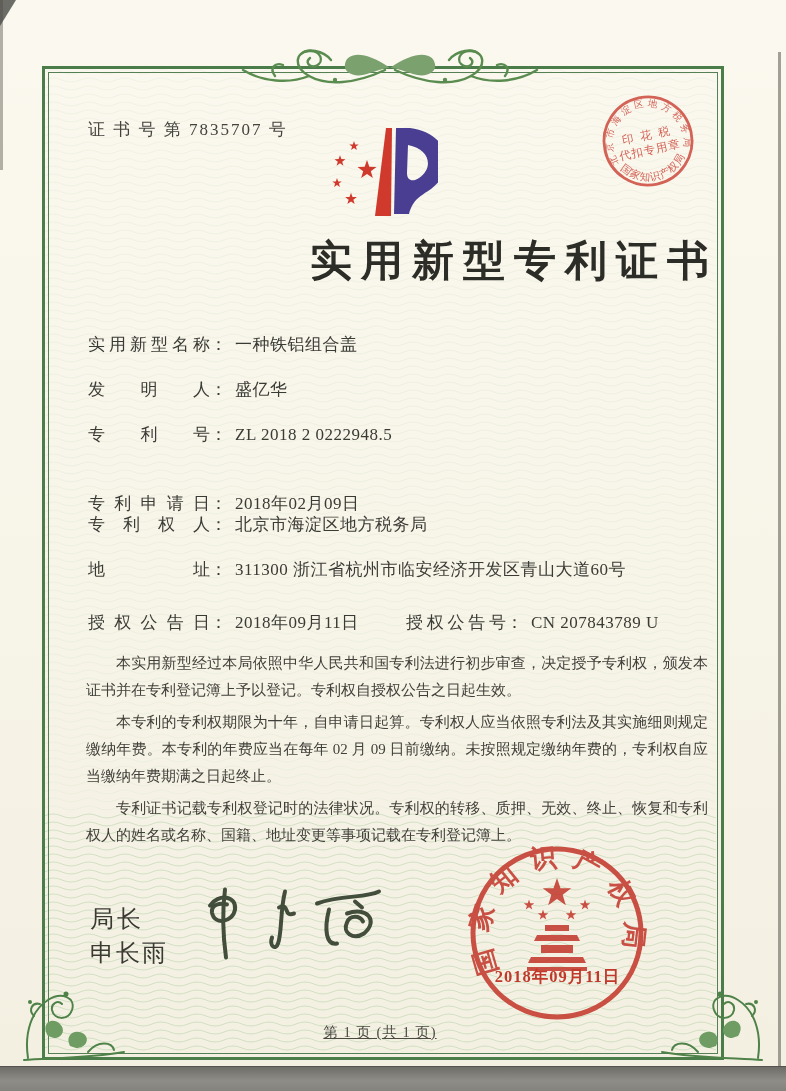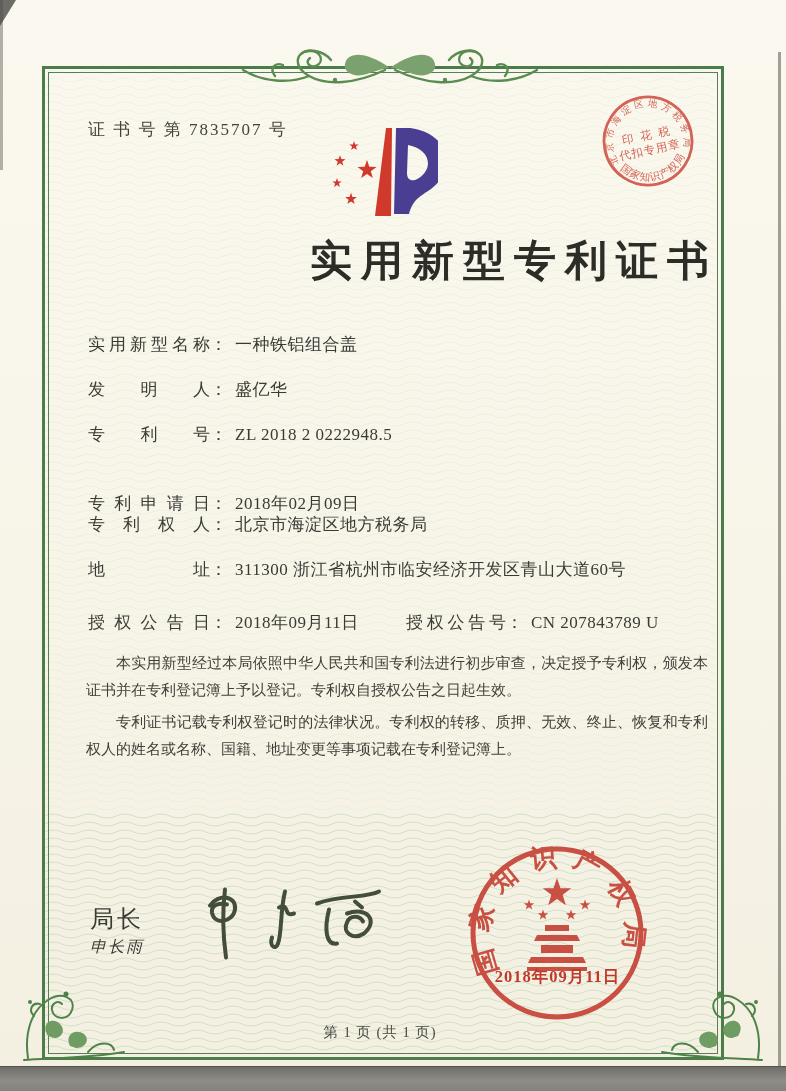--- a/index.html
+++ b/index.html
@@ -28,28 +28,28 @@
   .flabel{display:inline-block;width:122px;text-align:justify;text-align-last:justify;}
   .fcolon{display:inline-block;margin-right:8px;}
   .fvalue{letter-spacing:0.5px;}
   .field2{position:absolute;left:406px;font-size:17px;white-space:nowrap;}
   .field2 .flabel{width:100px;}
   
   .paras{position:absolute;left:86px;top:650px;width:622px;text-align:justify;}
   .paras p{margin:0 0 5px 0;font-size:15px;line-height:27px;text-indent:2em;color:#403f39;}
   
   .signer-title{position:absolute;left:90px;top:903px;font-size:24px;letter-spacing:3px;color:#3a3a33;}
-  .signer-name{position:absolute;left:90px;top:937px;font-size:16px;letter-spacing:2px;color:#3a3a33;font-style:italic;}
+  .signer-name{position:absolute;left:90px;top:937px;font-size:24px;letter-spacing:2px;color:#3a3a33;}
   .signature{position:absolute;left:195px;top:876px;width:205px;height:98px;}
   .seal{position:absolute;left:464px;top:840px;width:186px;height:186px;opacity:.88;}
   .seal-date{position:absolute;left:455px;top:966px;width:205px;text-align:center;
              font-size:16.5px;letter-spacing:1px;color:#c0392b;font-weight:600;}
   .stamp{position:absolute;left:590px;top:83px;width:116px;height:116px;transform:rotate(-12deg);opacity:.85;}
   .footer{position:absolute;left:42px;width:676px;top:1023px;text-align:center;
-          font-size:14.5px;letter-spacing:1px;color:#4a4a43;}
+          font-size:14.5px;letter-spacing:1px;color:#4a4a43;text-decoration:underline;}
   
   .scan-bottom{position:absolute;left:0;top:1066px;width:786px;height:25px;
                background:linear-gradient(180deg,#6f6d68 0%,#8f8d88 55%,#83817c 100%);border-top:1px solid #55534e;}
   .scan-right{position:absolute;left:778px;top:52px;width:3px;height:1014px;background:#5a574e;opacity:.55;}
   .scan-left{position:absolute;left:0;top:0;width:3px;height:170px;background:#6a675e;opacity:.5;}
   .scan-corner{position:absolute;left:0;top:0;width:16px;height:26px;background:#4a4a45;
                clip-path:polygon(0 0,100% 0,0 100%);opacity:.8;}
 </style>
 </head>
 <body>
@@ -138,20 +138,21 @@
   </div>
   <div class="field" style="top:611px">
     <span class="flabel">授权公告日</span><span class="fcolon">：</span><span class="fvalue">2018年09月11日</span>
   </div>
   <div class="field2" style="top:611px">
     <span class="flabel">授权公告号</span><span class="fcolon">：</span><span class="fvalue">CN 207843789 U</span>
   </div>
 
   <div class="paras">
     <p>本实用新型经过本局依照中华人民共和国专利法进行初步审查，决定授予专利权，颁发本证书并在专利登记簿上予以登记。专利权自授权公告之日起生效。</p>
+    <p>本专利的专利权期限为十年，自申请日起算。专利权人应当依照专利法及其实施细则规定缴纳年费。本专利的年费应当在每年 02 月 09 日前缴纳。未按照规定缴纳年费的，专利权自应当缴纳年费期满之日起终止。</p>
     <p>专利证书记载专利权登记时的法律状况。专利权的转移、质押、无效、终止、恢复和专利权人的姓名或名称、国籍、地址变更等事项记载在专利登记簿上。</p>
   </div>
 
   <div class="signer-title">局长</div>
   <div class="signer-name">申长雨</div>
 
   <svg class="signature" viewBox="0 0 205 95">
     <g fill="none" stroke="#26321f" stroke-width="4" stroke-linecap="round" opacity="0.85">
       <path d="M30,12 C27,35 28,58 31,80"></path>
       <path d="M15,28 C23,16 42,18 40,32 C38,45 19,48 17,35 C16,27 25,25 32,27"></path>

